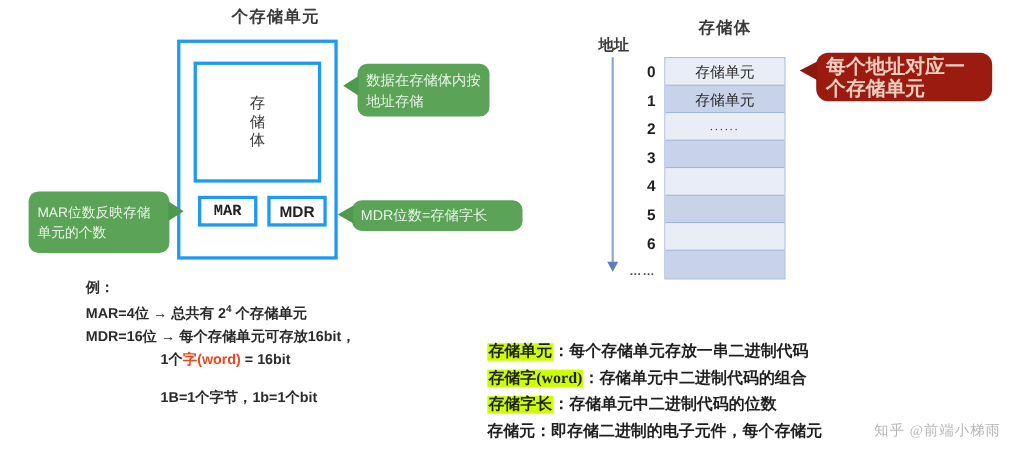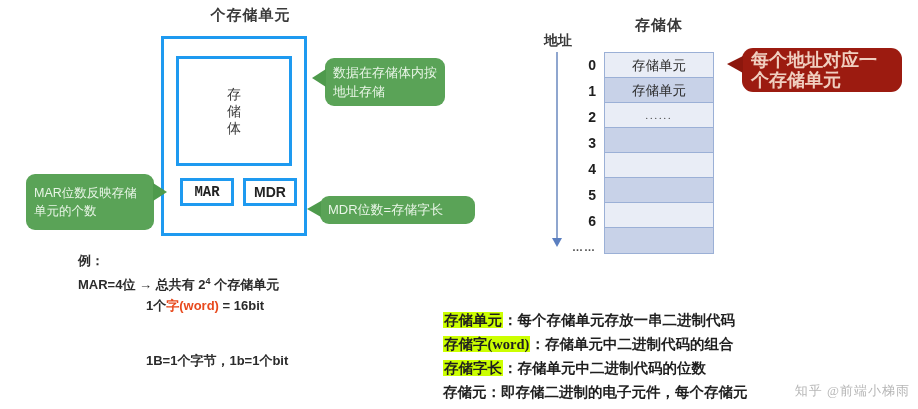--- a/index.html
+++ b/index.html
@@ -70,21 +70,21 @@
   }
   #callout-mar .tail{
     right:-13px;top:9px;
     border-top:9px solid transparent;border-bottom:9px solid transparent;
     border-left:14px solid #4e9a4c;
   }
 
   
   #callout-mdr{
     left:320px;top:182px;width:155px;height:28px;padding:0 8px;
-    font-size:13px;line-height:18px;margin-top:14px;
+    font-size:13px;line-height:18px;
   }
   #callout-mdr .tail{
     left:-13px;top:5px;
     border-top:8px solid transparent;border-bottom:8px solid transparent;
     border-right:14px solid #4e9a4c;
   }
 
   
   #callout-address-cell{
     left:742px;top:48px;width:160px;height:44px;padding:3px 9px;
@@ -204,20 +204,21 @@
 </div>
 
 <div class="callout cg" id="callout-mdr">
   <span class="tail"></span>
   <span class="ctext">MDR位数=存储字长</span>
 </div>
 
 <div class="abs" id="example-block">
   <div>例：</div>
   <div><span>MAR=4位 → 总共有 2</span><sup>4</sup><span> 个存储单元</span></div>
+  <div>MDR=16位 → 每个存储单元可存放16bit，</div>
   <div class="indent"><span>1个</span><span class="hlred">字(word)</span><span> = 16bit</span></div>
 </div>
 
 <div class="abs" id="confuse-block">
   <div class="indent">1B=1个字节，1b=1个bit</div>
 </div>
 
 <div class="abs" id="address-label">地址</div>
 <div class="abs" id="storage-body-label">存储体</div>
 

